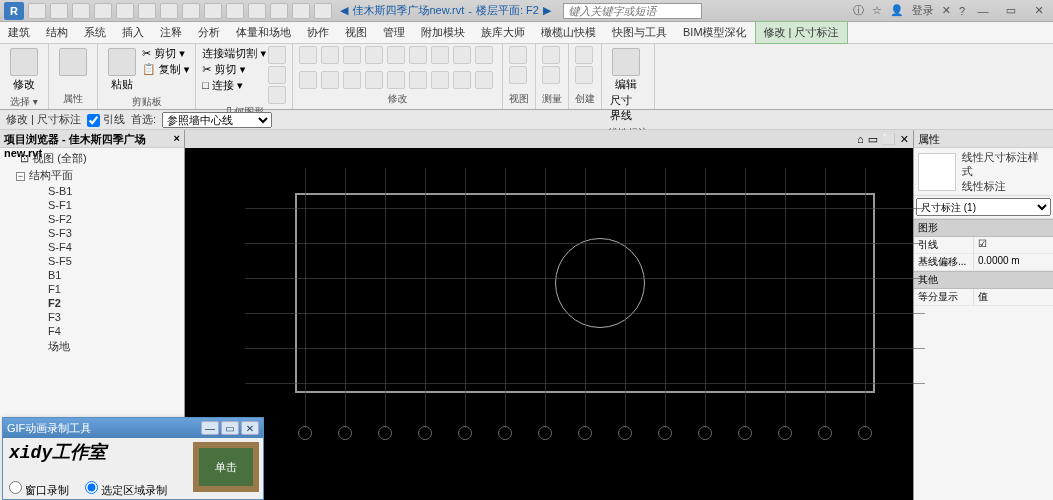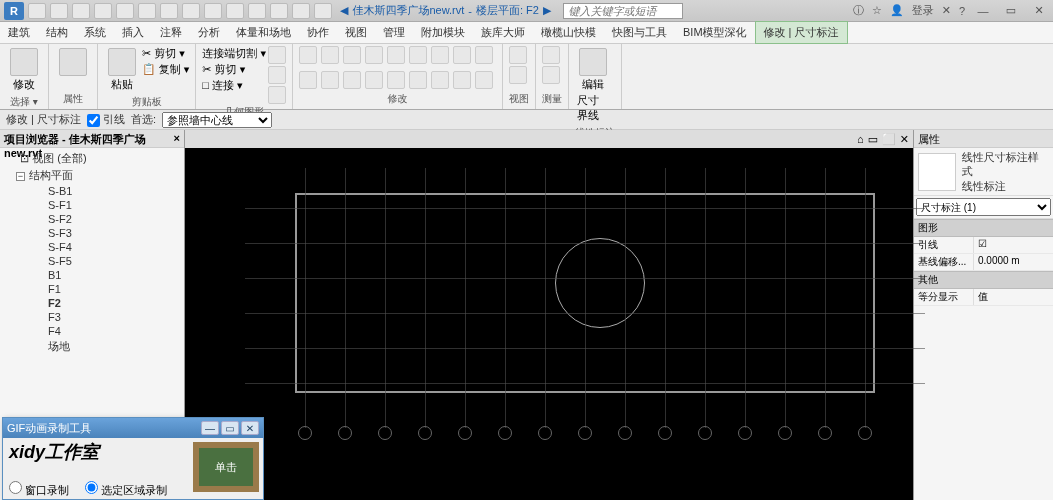--- a/index.html
+++ b/index.html
@@ -4,21 +4,21 @@
 <style>
 * { margin: 0; padding: 0; box-sizing: border-box; font-family: "Microsoft YaHei", sans-serif; font-size: 11px; }
 body { background: #e5e5e5; width: 1053px; height: 500px; overflow: hidden; position: relative; }
 
 
 .titlebar { height: 22px; background: linear-gradient(#d5d5d5, #c8c8c8); display: flex; align-items: center; padding: 0 4px; border-bottom: 1px solid #aaa; }
 .titlebar .logo { width: 20px; height: 18px; background: #3b7cc0; border-radius: 2px; color: #fff; display: flex; align-items: center; justify-content: center; font-weight: bold; margin-right: 4px; }
 .titlebar .qat { display: flex; gap: 4px; }
 .titlebar .qat span { width: 18px; height: 16px; background: #e8e8e8; border: 1px solid #bbb; border-radius: 2px; }
 .titlebar .doc { margin-left: 8px; color: #1a5ca8; font-size: 11px; display: flex; align-items: center; gap: 4px; }
-.titlebar .search { margin-left: 12px; width: 120px; height: 16px; background: #fff; border: 1px solid #999; padding: 0 4px; font-style: italic; color: #888; }
+.titlebar .search { margin-left: 12px; width: 139px; height: 16px; background: #fff; border: 1px solid #999; padding: 0 4px; font-style: italic; color: #888; }
 .titlebar .rightctrls { margin-left: auto; display: flex; gap: 8px; align-items: center; color: #555; }
 .titlebar .rightctrls .winbtn { width: 20px; height: 16px; display: flex; align-items: center; justify-content: center; border: 1px solid transparent; }
 
 
 .menubar { height: 22px; background: #f5f5f5; display: flex; align-items: center; border-bottom: 1px solid #ccc; }
 .menubar .item { padding: 3px 8px; color: #333; cursor: pointer; }
 .menubar .item.active { background: #d4e8d4; border: 1px solid #8bc08b; }
 
 
 .ribbon { height: 66px; background: #f0f0f0; display: flex; border-bottom: 1px solid #aaa; }
@@ -73,21 +73,21 @@
 .props .row .k { width: 60px; padding: 1px 4px; font-size: 10px; border-right: 1px solid #ddd; }
 .props .row .v { flex: 1; padding: 1px 4px; font-size: 10px; }
 
 
 .gifwin { position: absolute; left: 2px; bottom: 0; width: 262px; height: 83px; background: #efefef; border: 1px solid #5a8fc0; box-shadow: 2px 2px 6px rgba(0,0,0,0.3); }
 .gifwin .tbar { height: 20px; background: linear-gradient(#6aa3db, #4a83bb); color: #fff; display: flex; align-items: center; padding: 0 4px; justify-content: space-between; }
 .gifwin .tbar .ctrls { display: flex; gap: 2px; }
 .gifwin .tbar .ctrls span { width: 18px; height: 14px; background: #d8e5f2; border: 1px solid #aac; border-radius: 2px; display: flex; align-items: center; justify-content: center; color: #246; font-size: 10px; }
 .gifwin .body { display: flex; }
 .gifwin .left { flex: 1; padding: 2px 6px; }
-.gifwin .brand { font-family: Liberation Sans, sans-serif; font-style: italic; font-weight: bold; font-size: 18px; color: #000; }
+.gifwin .brand { font-family: Liberation Mono, monospace; font-style: italic; font-weight: bold; font-size: 18px; color: #000; }
 .gifwin .radios { display: flex; gap: 16px; margin-top: 17px; font-size: 11px; }
 .gifwin .rowx { display: flex; gap: 4px; margin-top: 3px; align-items: center; font-size: 11px; }
 .gifwin .btn { width: 66px; height: 50px; background: #4a7040; border: 6px solid #9a7a4a; margin: 4px; display: flex; align-items: center; justify-content: center; color: #fff; }
 
 </style>
 </head>
 <body>
 
 <div class="titlebar">
   <div class="logo">R</div>
@@ -225,20 +225,29 @@
     <div class="icons">
         <div class="midg">
           <div class="smicon"></div>
           <div class="smicon"></div>
         </div>
       </div>
     <div class="lbl">测量</div>
   </div>
   <div class="group">
     <div class="icons">
+        <div class="midg">
+          <div class="smicon"></div>
+          <div class="smicon"></div>
+        </div>
+      </div>
+    <div class="lbl">创建</div>
+  </div>
+  <div class="group">
+    <div class="icons">
       <div class="bigbtn">
         <div class="bigicon"></div>
         <span>编辑</span>
         <span>尺寸界线</span>
       </div>
     </div>
     <div class="lbl">线性标注</div>
   </div>
 </div>
 

